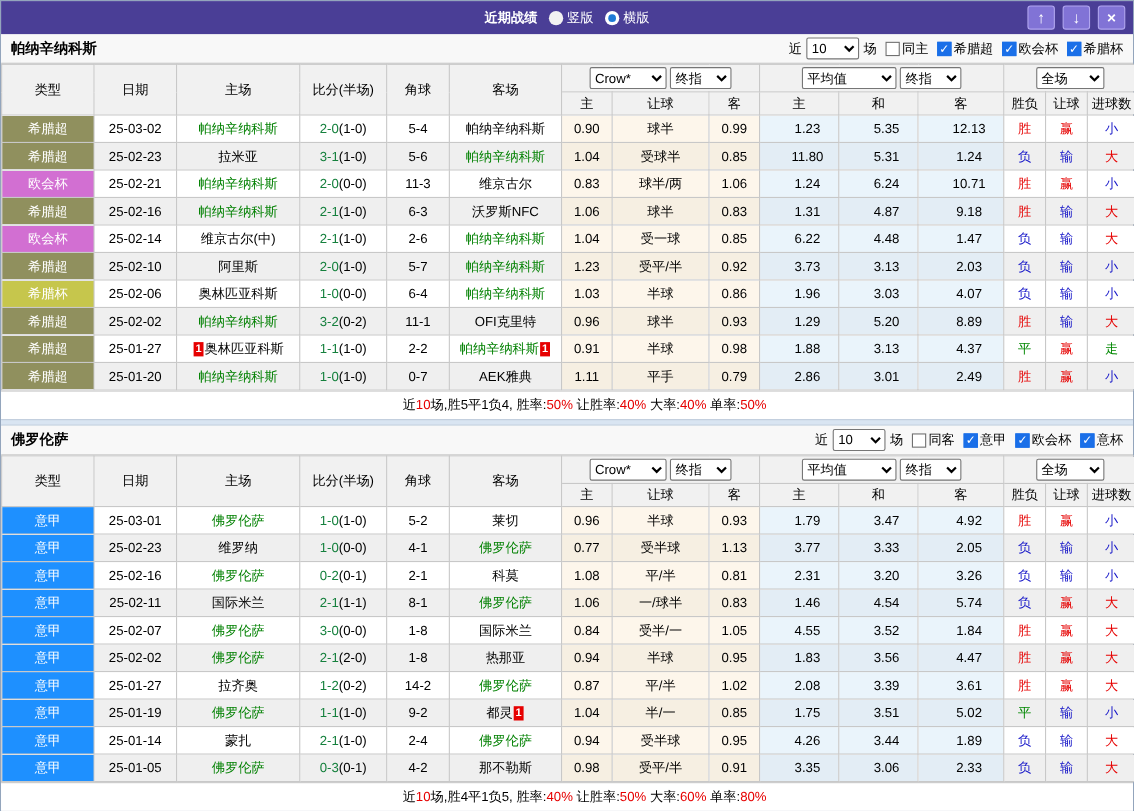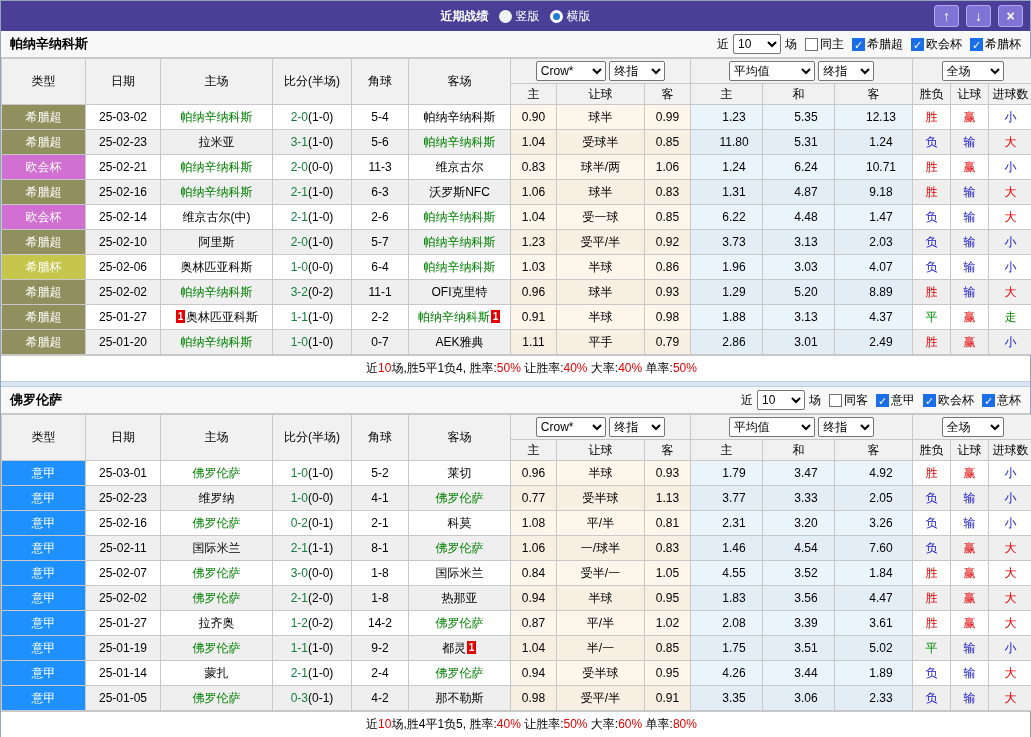--- a/index.html
+++ b/index.html
@@ -496,21 +496,21 @@
             <td>25-02-11</td>
             <td><span>国际米兰</span></td>
             <td><span class="score-main">2-1</span><span>(1-1)</span></td>
             <td>8-1</td>
             <td><span class="team-hl">佛罗伦萨</span></td>
             <td class="hcap">1.06</td>
             <td class="hcap">一/球半</td>
             <td class="hcap">0.83</td>
             <td class="avgc">1.46</td>
             <td class="avgc">4.54</td>
-            <td class="avgc">7.60</td>
+            <td class="avgc">5.74</td>
             <td class="res-blue">负</td>
             <td class="res-red">赢</td>
             <td class="res-red">大</td>
           </tr>
           <tr>
             <td class="type-cell" style="background: rgb(30, 144, 255);">意甲</td>
             <td>25-02-07</td>
             <td><span class="team-hl">佛罗伦萨</span></td>
             <td><span class="score-main">3-0</span><span>(0-0)</span></td>
             <td>1-8</td>

